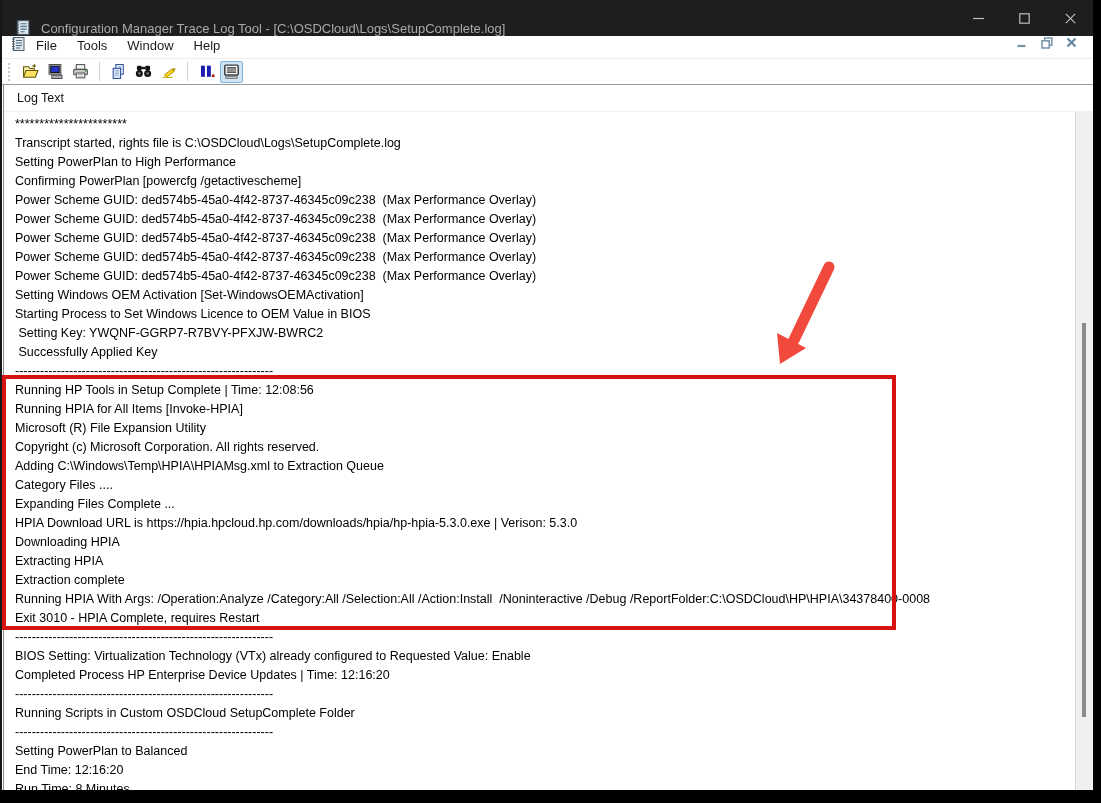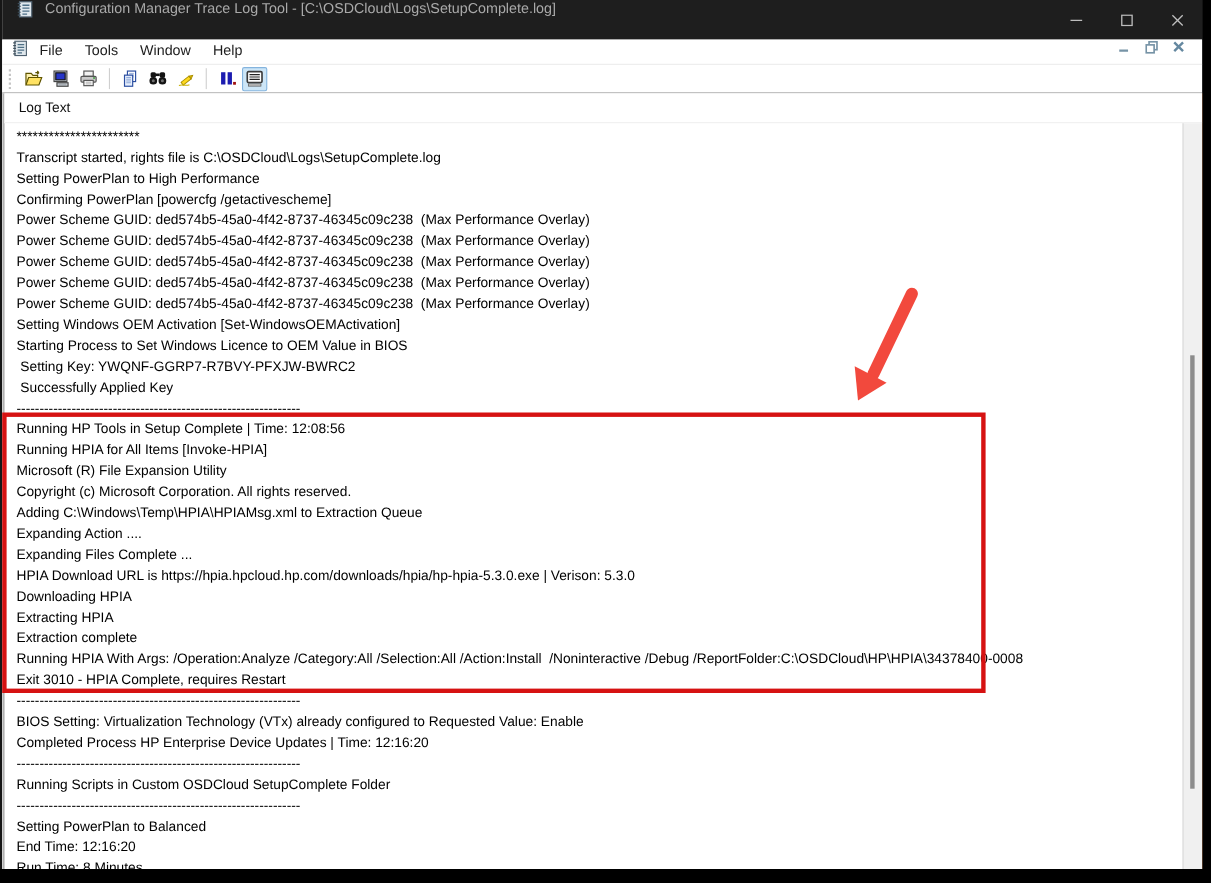--- a/index.html
+++ b/index.html
@@ -4,21 +4,21 @@
 <style>
   * { margin:0; padding:0; box-sizing:border-box; }
   html,body { width:1101px; height:803px; background:#000; overflow:hidden;
               font-family:"Liberation Sans", sans-serif; }
 
   .window { position:absolute; left:0; top:0; width:1093px; height:790px;
             background:#fff; border-left:2px solid #161616; }
 
   
   .titlebar { position:absolute; left:0; top:0; right:0; height:36px;
-              background:#1e1e1e; display:flex; align-items:flex-start; }
+              background:#1e1e1e; display:flex; align-items:flex-end; }
   .titlebar .appicon { margin-left:12px; width:17px; height:17px; flex:0 0 auto; }
   .title-text { margin-left:10px; color:#a9a9a9; font-size:13px; white-space:pre;
                 overflow:hidden; flex:1 1 auto; }
   .win-controls { display:flex; height:36px; flex:0 0 auto; }
   .win-btn { width:46px; height:36px; display:flex; align-items:center; justify-content:center; }
 
   
   .menubar { position:absolute; left:0; top:36px; right:0; height:23px;
              background:#fff; display:flex; align-items:flex-start;
              border-bottom:1px solid #ececec; }
@@ -218,21 +218,21 @@
         <div class="log-line">Setting Windows OEM Activation [Set-WindowsOEMActivation]</div>
         <div class="log-line">Starting Process to Set Windows Licence to OEM Value in BIOS</div>
         <div class="log-line"> Setting Key: YWQNF-GGRP7-R7BVY-PFXJW-BWRC2</div>
         <div class="log-line"> Successfully Applied Key</div>
         <div class="log-line">--------------------------------------------------------------</div>
         <div class="log-line">Running HP Tools in Setup Complete | Time: 12:08:56</div>
         <div class="log-line">Running HPIA for All Items [Invoke-HPIA]</div>
         <div class="log-line">Microsoft (R) File Expansion Utility</div>
         <div class="log-line">Copyright (c) Microsoft Corporation. All rights reserved.</div>
         <div class="log-line">Adding C:\Windows\Temp\HPIA\HPIAMsg.xml to Extraction Queue</div>
-        <div class="log-line">Expanding Action ....</div>
+        <div class="log-line">Category Files ....</div>
         <div class="log-line">Expanding Files Complete ...</div>
         <div class="log-line">HPIA Download URL is https://hpia.hpcloud.hp.com/downloads/hpia/hp-hpia-5.3.0.exe | Verison: 5.3.0</div>
         <div class="log-line">Downloading HPIA</div>
         <div class="log-line">Extracting HPIA</div>
         <div class="log-line">Extraction complete</div>
         <div class="log-line">Running HPIA With Args: /Operation:Analyze /Category:All /Selection:All /Action:Install  /Noninteractive /Debug /ReportFolder:C:\OSDCloud\HP\HPIA\34378400-0008</div>
         <div class="log-line">Exit 3010 - HPIA Complete, requires Restart</div>
         <div class="log-line">--------------------------------------------------------------</div>
         <div class="log-line">BIOS Setting: Virtualization Technology (VTx) already configured to Requested Value: Enable</div>
         <div class="log-line">Completed Process HP Enterprise Device Updates | Time: 12:16:20</div>

